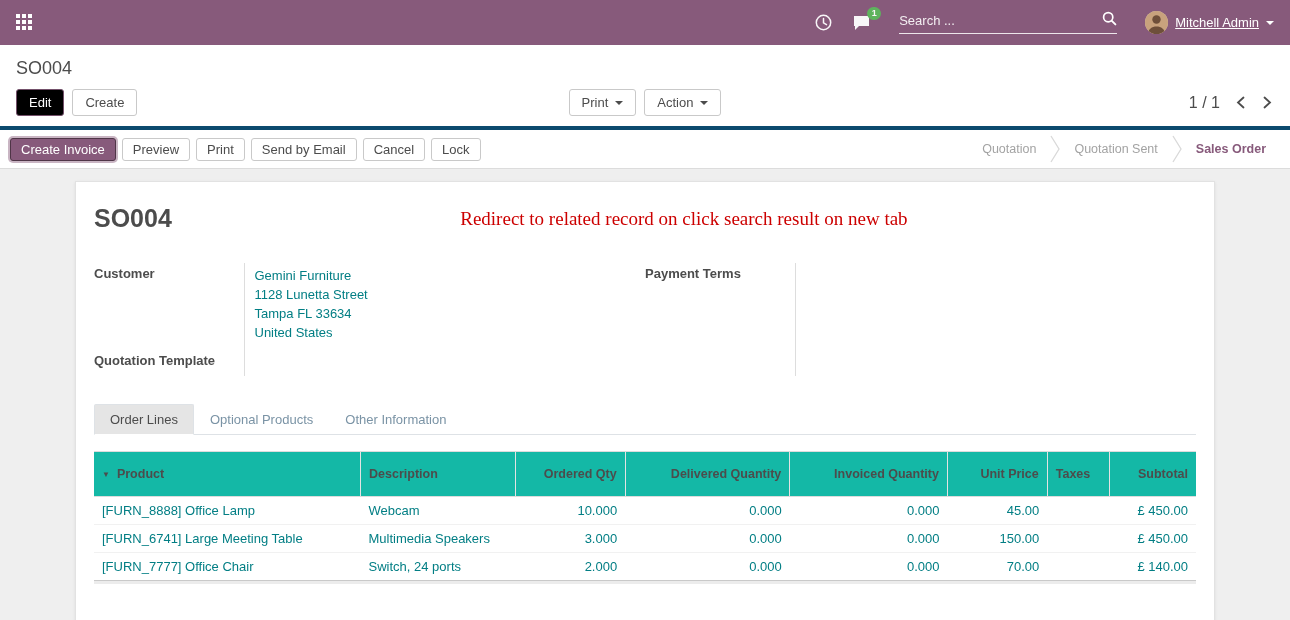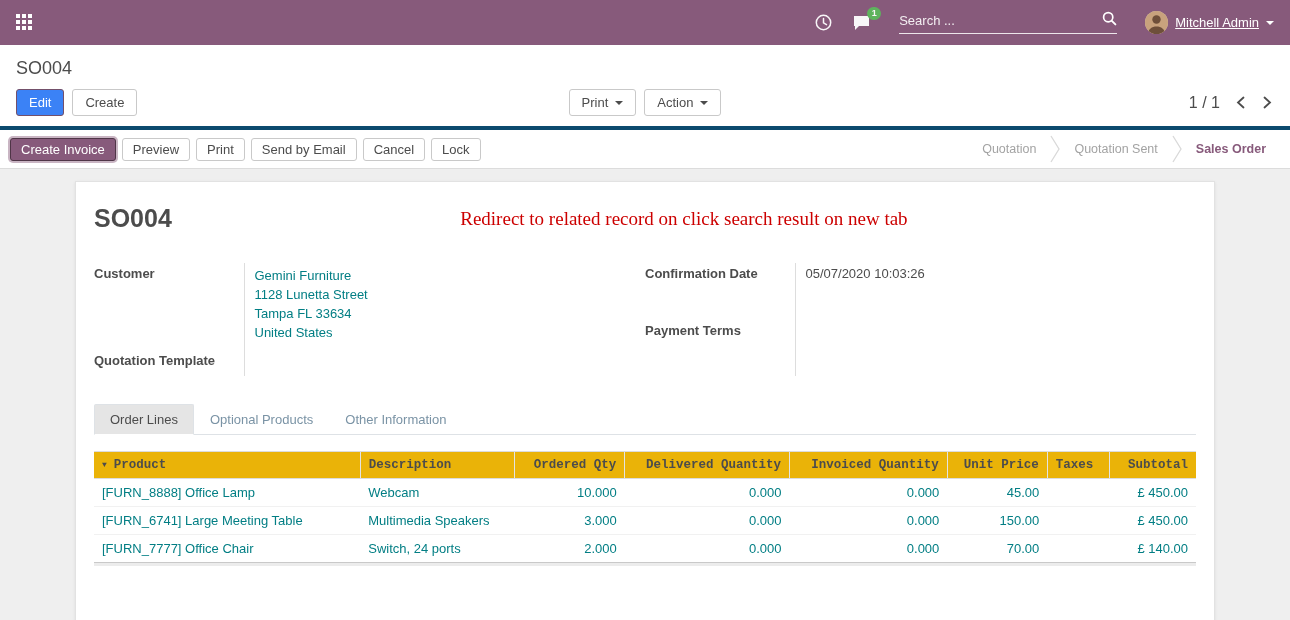--- a/index.html
+++ b/index.html
@@ -33,21 +33,21 @@
 
   
   .cp-wrap { background:#fff; }
   .breadcrumb { padding:13px 16px 2px; font-size:18px; color:#4c4c4c; }
   .control-row { display:flex; align-items:center; padding:8px 16px 10px; }
   .cp-left { flex:1; display:flex; gap:8px; }
   .cp-center { display:flex; gap:8px; }
   .cp-right { flex:1; display:flex; justify-content:flex-end; align-items:center; gap:14px; }
   .btn { font-size:13px; font-family:"Liberation Sans", sans-serif; padding:5px 12px;
     border-radius:3px; border:1px solid #c9c9c9; background:#fff; color:#4c4c4c; cursor:pointer; }
-  .btn-primary { background:#3b82f6; border-color:#73506a; color:#fff; }
+  .btn-primary { background:#000000; border-color:#73506a; color:#fff; }
   .caret-down-g { width:0; height:0; border-left:4px solid transparent;
     border-right:4px solid transparent; border-top:4px solid #4c4c4c; display:inline-block;
     margin-left:7px; vertical-align:2px; }
   .pager-text { font-size:16px; color:#4c4c4c; }
   .pager-btn { background:none; border:none; cursor:pointer; padding:2px; display:inline-flex; }
 
   
   .statusbar { background:#fff; border-top:4px solid #0c4a6e; border-bottom:1px solid #dcdcdc;
     display:flex; align-items:center; padding:5px 10px; }
   .sb-left { flex:1; display:flex; gap:6px; align-items:center; }
@@ -79,23 +79,23 @@
 
   
   .tabs { display:flex; margin-top:28px; border-bottom:1px solid #dee2e6; }
   .tab { font-size:13px; padding:7px 15px; cursor:pointer; color:#7a93a5;
     border:1px solid transparent; margin-bottom:-1px; }
   .tab.active { color:#4c4c4c; background:#e5e5e5; border-color:#dee2e6;
     border-bottom-color:#fff; border-radius:2px 2px 0 0; }
 
   
   table.o_list { width:100%; border-collapse:collapse; margin-top:16px; }
-  .o_list th { background:#eab308; border-top:1px solid #dcdcdc; border-bottom:1px solid #dcdcdc;
+  .o_list th { background:#14b8a6; border-top:1px solid #dcdcdc; border-bottom:1px solid #dcdcdc;
     border-left:1px solid #e3e3e3; font-size:12.5px; font-weight:700; color:#4c4c4c;
-    padding:6px 8px; text-align:left; white-space:nowrap;font-family:Liberation Mono, monospace; }
+    padding:15px 8px; text-align:left; white-space:nowrap; }
   .o_list th:first-child { border-left:none; }
   .o_list th.num, .o_list td.num { text-align:right; }
   .o_list td { font-size:13px; color:#027e84; padding:6px 8px; border-top:1px solid #f1f1f1;
     white-space:nowrap; }
   .o_list tr:first-child td { border-top:none; }
   .o_list tbody tr { cursor:pointer; }
   .list-bottom { border-top:1px solid #c9c9c9; height:4px; background:#ececec; }
   .sort-caret { font-size:8px; color:#4c4c4c; margin-right:7px; vertical-align:1px; }
 
   .col-product{width:267px;} .col-desc{width:155px;} .col-ord{width:110px;}
@@ -226,24 +226,20 @@
             <div class="o_link">United States</div>
           </div>
         </div>
         <div class="o_row">
           <div class="o_label">Quotation Template</div>
           <div class="o_value"></div>
         </div>
       </div>
       <div class="o_half">
         <div class="o_row">
-          <div class="o_label">Confirmation Date</div>
-          <div class="o_value o_text">05/07/2020 10:03:26</div>
-        </div>
-        <div class="o_row">
           <div class="o_label">Payment Terms</div>
           <div class="o_value"></div>
         </div>
       </div>
     </div>
 
     <div class="tabs">
       <span class="tab active">Order Lines</span>
       <span class="tab">Optional Products</span>
       <span class="tab">Other Information</span>

